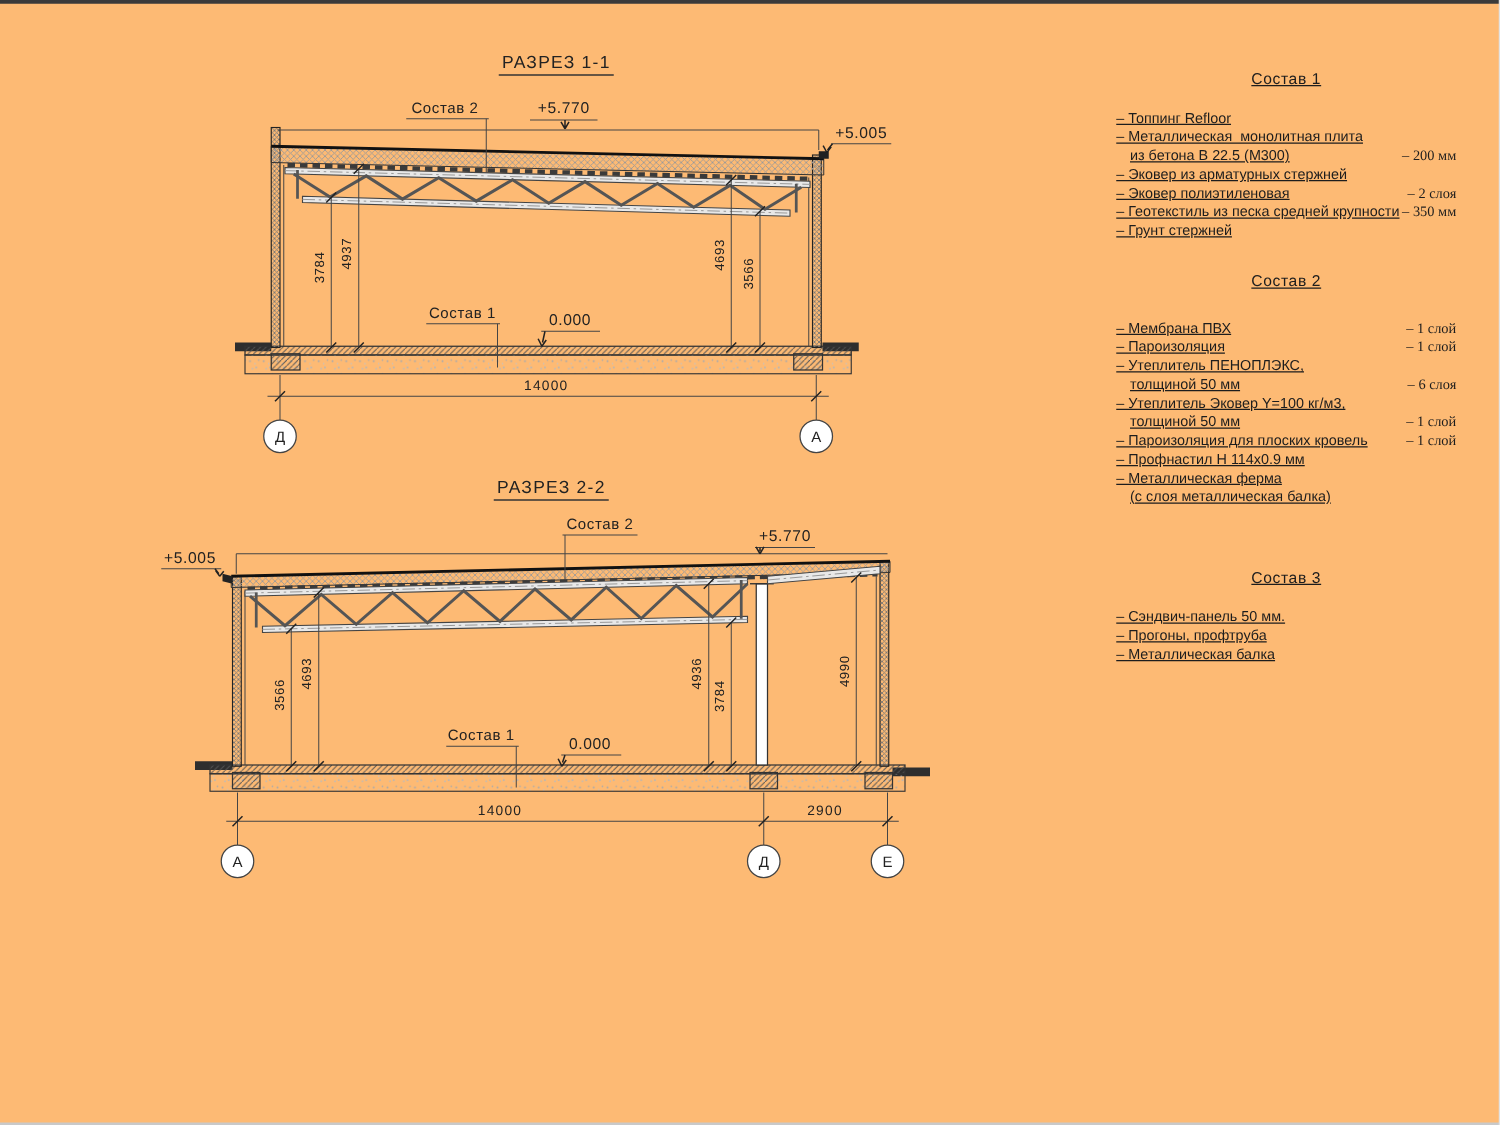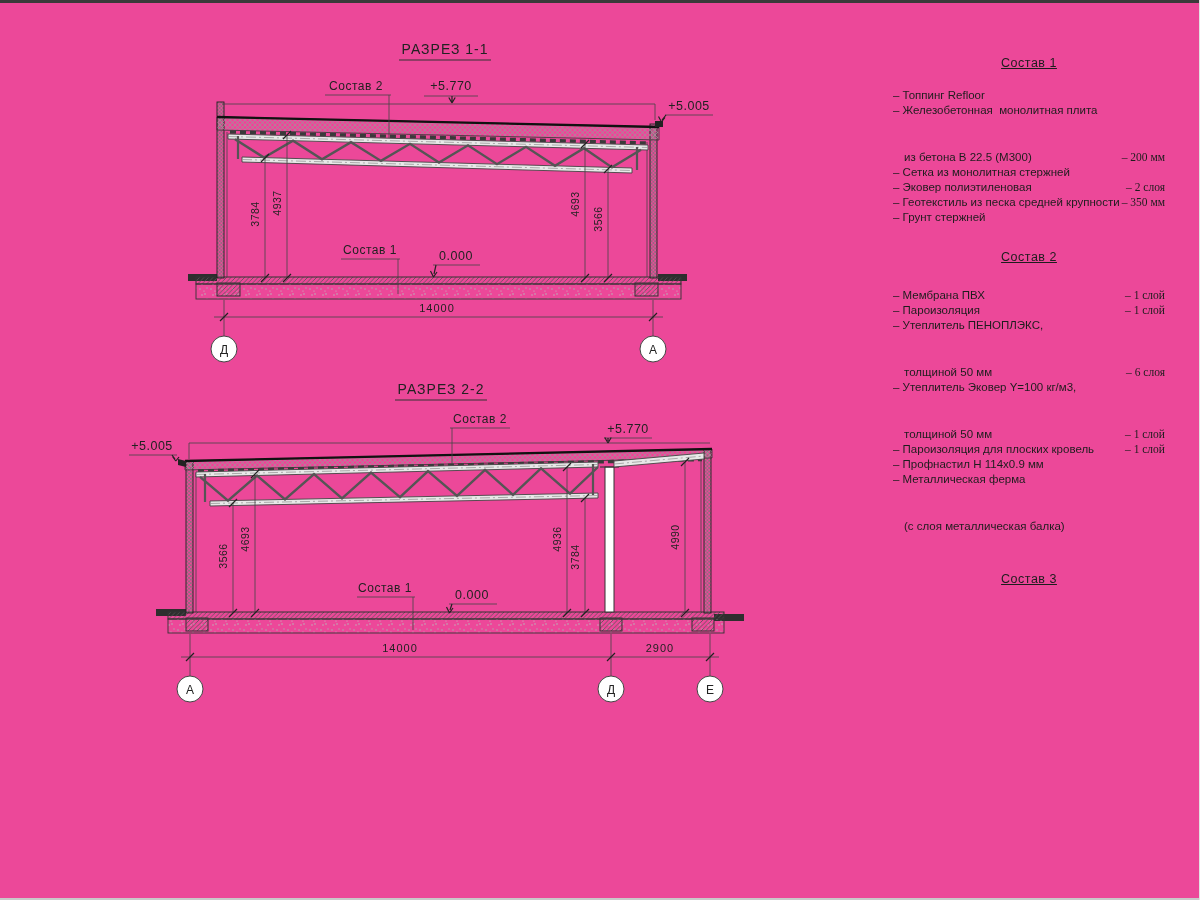--- a/index.html
+++ b/index.html
@@ -1,17 +1,17 @@
 <!DOCTYPE html>
 <html><head>
 <meta charset="utf-8">
 <style>
   html,body{margin:0;padding:0;background:#fff;}
   .sheet{
-    position:relative;width:1200px;height:900px;background:#ec4899;overflow:hidden;
+    position:relative;width:1200px;height:900px;background:#fdba74;overflow:hidden;
     font-family:"Liberation Sans",sans-serif;color:#222;
   }
   .edge-top{position:absolute;left:0;top:0;width:1200px;height:3px;background:#3a3a3a;}
   .edge-bottom{position:absolute;left:0;bottom:0;width:1200px;height:2px;background:#c9c9c9;}
   .edge-right{position:absolute;right:0;top:0;width:1px;height:900px;background:#e2e2e2;}
   svg{position:absolute;left:0;top:0;}
   svg text{font-family:"Liberation Sans",sans-serif;fill:#222;}
   .t-title{font-size:14px;letter-spacing:1px;}
   .t-label{font-size:12px;letter-spacing:0.5px;}
   .t-elev{font-size:12.5px;letter-spacing:0.5px;}
@@ -19,25 +19,25 @@
   .t-span{font-size:11px;letter-spacing:1px;}
   .t-axis{font-size:12px;}
   .thin{stroke:#444;stroke-width:0.8;fill:none;}
   .med{stroke:#333;stroke-width:1.1;fill:none;}
   .tick{stroke:#222;stroke-width:1.2;fill:none;}
   .specs{position:absolute;left:893px;top:56px;width:272px;font-size:11.5px;line-height:15px;color:#1d1d1d;}
   .spec-block{margin:0;}
   .spec-head{display:block;text-align:center;font-size:12.5px;text-decoration:underline;letter-spacing:0.5px;}
   .spec-rows{margin-top:17px;}
   .spec-row{display:flex;justify-content:space-between;align-items:baseline;}
-  .spec-row .txt{white-space:pre;}
-  .spec-row .txt.cont{padding-left:11px;margin-top:32px;}
+  .spec-row .txt{white-space:pre;text-decoration:underline;}
+  .spec-row .txt.cont{padding-left:11px;}
   .spec-row .qty{white-space:nowrap;font-family:Liberation Serif, serif;}
   .mt2{margin-top:25px;}
-  .mt3{margin-top:38px;}
+  .mt3{margin-top:49px;}
   .spec-rows.g2{margin-top:23px;}
 </style>
 </head>
 <body>
 
 <div class="sheet">
   <div class="edge-top"></div>
   <div class="edge-bottom"></div>
   <div class="edge-right"></div>
 
@@ -267,29 +267,29 @@
   <div class="specs">
 
     <div class="spec-block">
       <span class="spec-head">Состав 1</span>
       <div class="spec-rows">
         <div class="spec-row">
             <span class="txt">– Топпинг Refloor</span>
             <span class="qty"></span>
           </div>
         <div class="spec-row">
-            <span class="txt">– Железобетонная  монолитная плита</span>
+            <span class="txt">– Металлическая  монолитная плита</span>
             <span class="qty"></span>
           </div>
         <div class="spec-row">
             <span class="txt cont">из бетона В 22.5 (М300)</span>
             <span class="qty">– 200 мм</span>
           </div>
         <div class="spec-row">
-            <span class="txt">– Сетка из монолитная стержней</span>
+            <span class="txt">– Эковер из арматурных стержней</span>
             <span class="qty"></span>
           </div>
         <div class="spec-row">
             <span class="txt">– Эковер полиэтиленовая</span>
             <span class="qty">– 2 слоя</span>
           </div>
         <div class="spec-row">
             <span class="txt">– Геотекстиль из песка средней крупности</span>
             <span class="qty">– 350 мм</span>
           </div>
@@ -341,16 +341,30 @@
           </div>
         <div class="spec-row">
             <span class="txt cont">(с слоя металлическая балка)</span>
             <span class="qty"></span>
           </div>
       </div>
     </div>
 
     <div class="spec-block mt3">
       <span class="spec-head">Состав 3</span>
+      <div class="spec-rows">
+        <div class="spec-row">
+            <span class="txt">– Сэндвич-панель 50 мм.</span>
+            <span class="qty"></span>
+          </div>
+        <div class="spec-row">
+            <span class="txt">– Прогоны, профтруба</span>
+            <span class="qty"></span>
+          </div>
+        <div class="spec-row">
+            <span class="txt">– Металлическая балка</span>
+            <span class="qty"></span>
+          </div>
+      </div>
     </div>
 
   </div>
 </div>
 
 </body></html>

